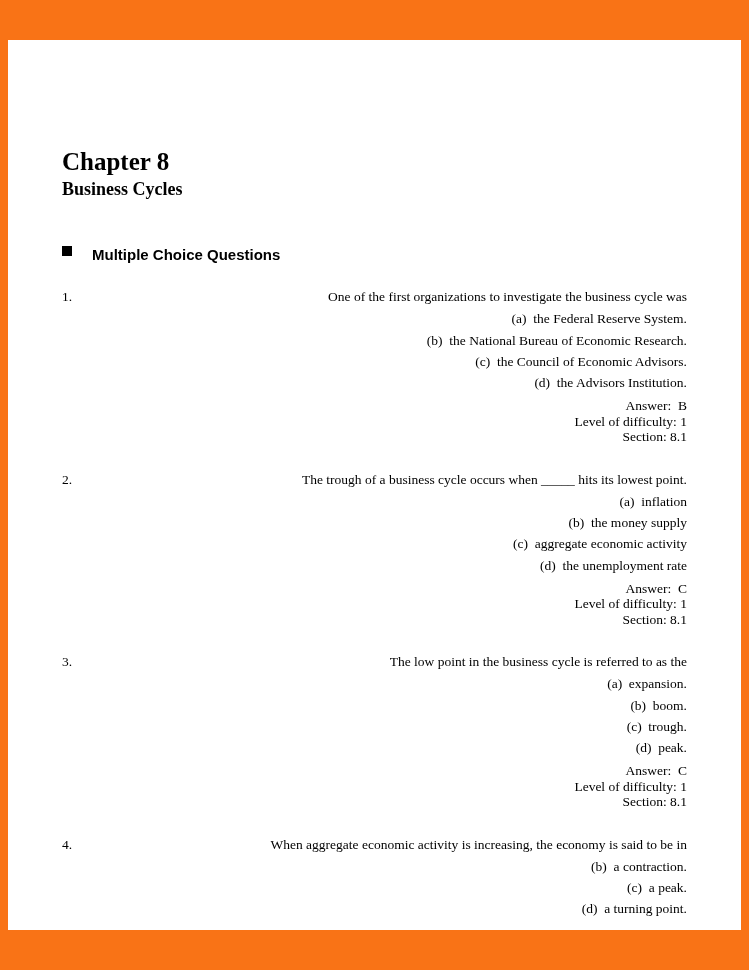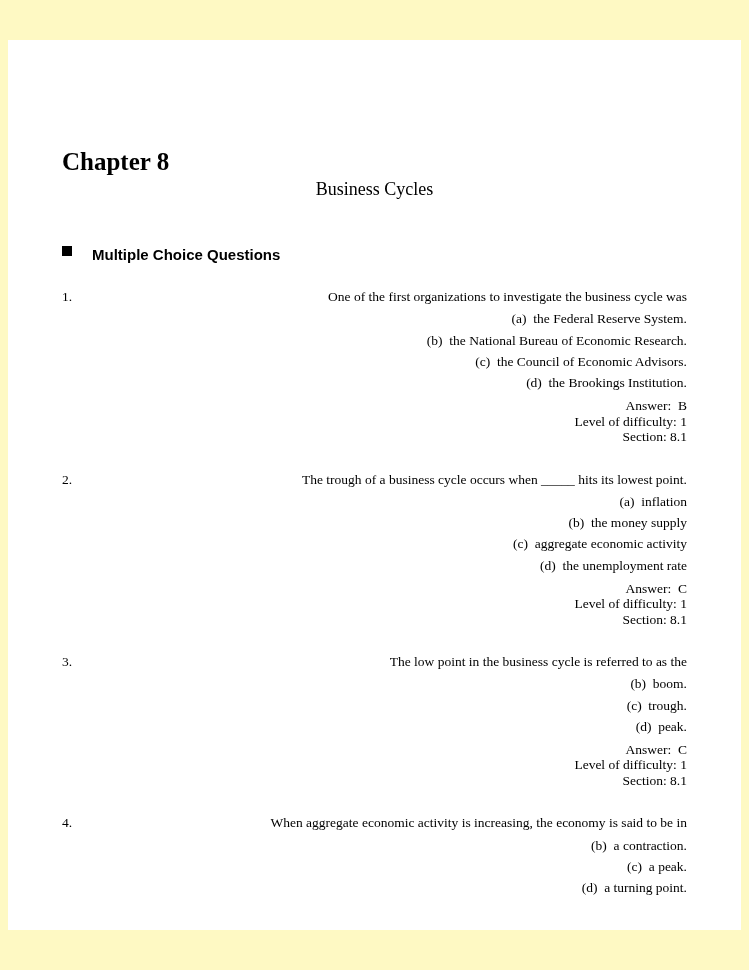--- a/index.html
+++ b/index.html
@@ -10,44 +10,43 @@
   body {
     width: 749px;
     height: 970px;
     overflow: hidden;
     font-family: "Liberation Serif", serif;
     color: #000;
   }
   .viewer {
     width: 749px;
     height: 970px;
-    background: #fef9c3;
+    background: #f97316;
     box-sizing: border-box;
     padding: 40px 8px 40px 8px;
   }
   .page {
     width: 733px;
     height: 890px;
     background: #ffffff;
     box-sizing: border-box;
     padding: 108px 54px 0 54px;
     overflow: hidden;
   }
   .chapter-title {
     font-size: 25px;
     font-weight: bold;
     margin: 0;
     line-height: 1.1;
   }
   .chapter-subtitle {
     font-size: 18px;
-    font-weight: normal;
+    font-weight: bold;
     margin: 3px 0 7px 0;
     line-height: 1.2;
-    text-align: center;
   }
   .section-header {
     margin-top: 46px;
     display: flex;
     align-items: flex-start;
     font-family: "Liberation Sans", sans-serif;
     font-weight: bold;
     font-size: 15px;
   }
   .square-bullet {
@@ -113,21 +112,21 @@
 
     <div class="questions" id="questions">
   <div class="question">
     <div class="q-num">1.</div>
     <div class="q-body">
       <div class="q-text">One of the first organizations to investigate the business cycle was</div>
       <div class="choices">
               <div class="choice">(a)  the Federal Reserve System.</div>
               <div class="choice">(b)  the National Bureau of Economic Research.</div>
               <div class="choice">(c)  the Council of Economic Advisors.</div>
-              <div class="choice">(d)  the Brookings Institution.</div>
+              <div class="choice">(d)  the Advisors Institution.</div>
             </div>
       <div class="answer-block">
         <div>Answer:  B</div>
         <div>Level of difficulty: 1</div>
         <div>Section: 8.1</div>
       </div>
     </div>
   </div>
 
   <div class="question">
@@ -146,20 +145,21 @@
         <div>Section: 8.1</div>
       </div>
     </div>
   </div>
 
   <div class="question">
     <div class="q-num">3.</div>
     <div class="q-body">
       <div class="q-text">The low point in the business cycle is referred to as the</div>
       <div class="choices">
+              <div class="choice">(a)  expansion.</div>
               <div class="choice">(b)  boom.</div>
               <div class="choice">(c)  trough.</div>
               <div class="choice">(d)  peak.</div>
             </div>
       <div class="answer-block">
         <div>Answer:  C</div>
         <div>Level of difficulty: 1</div>
         <div>Section: 8.1</div>
       </div>
     </div>

